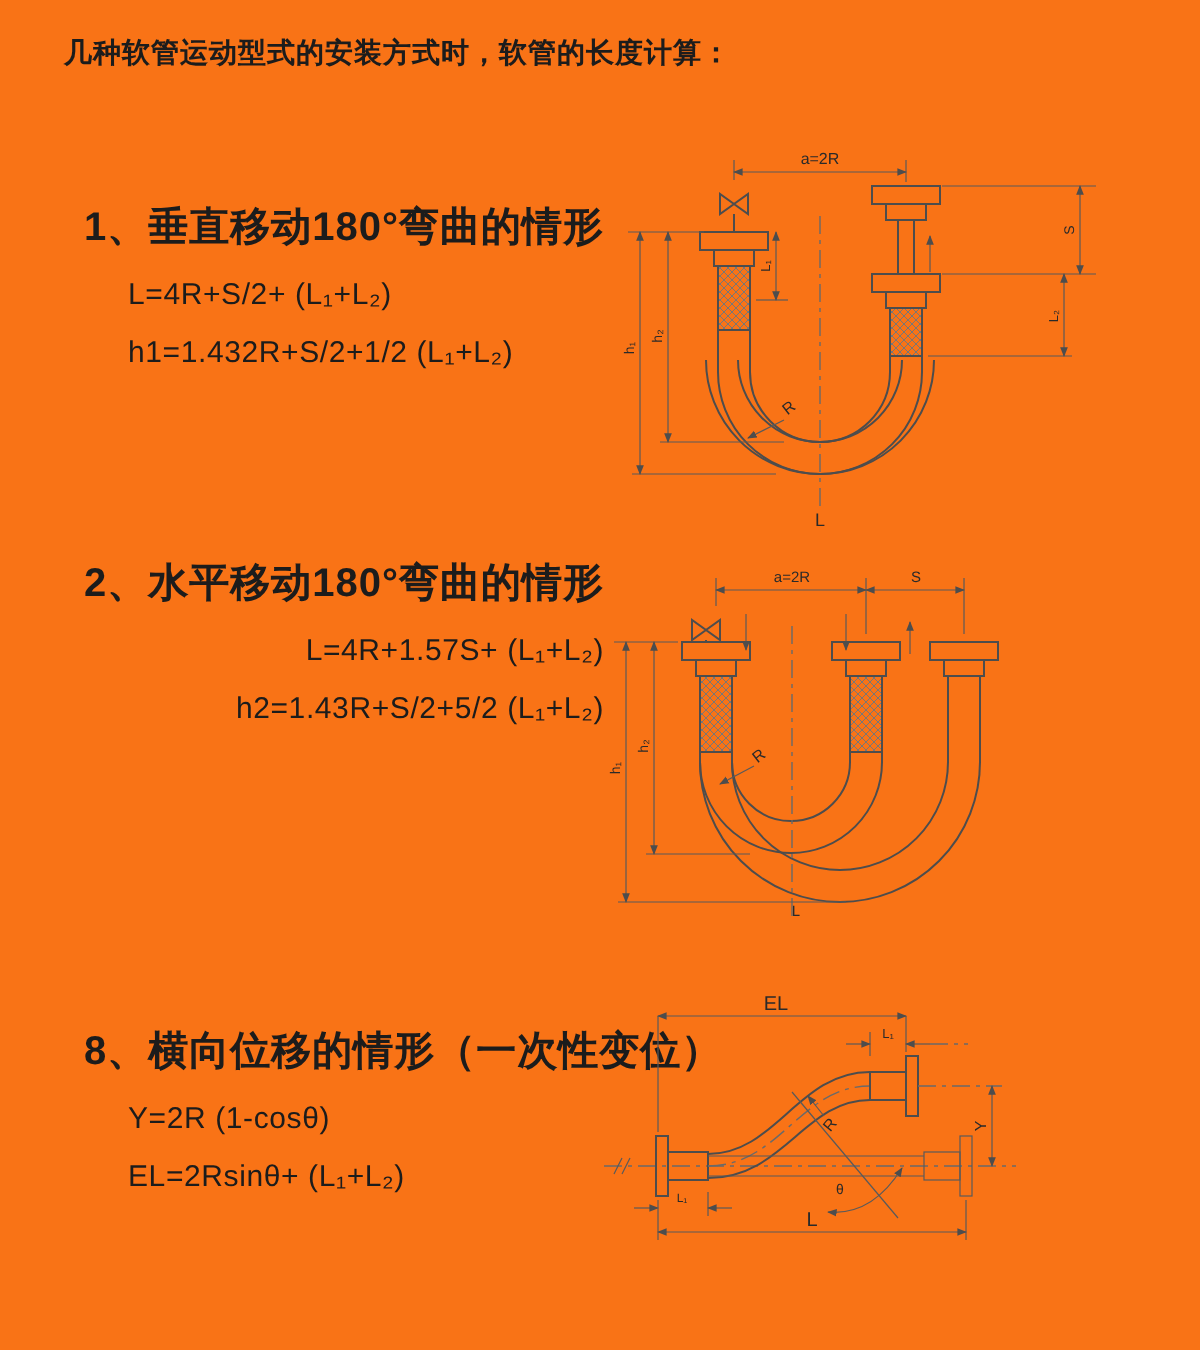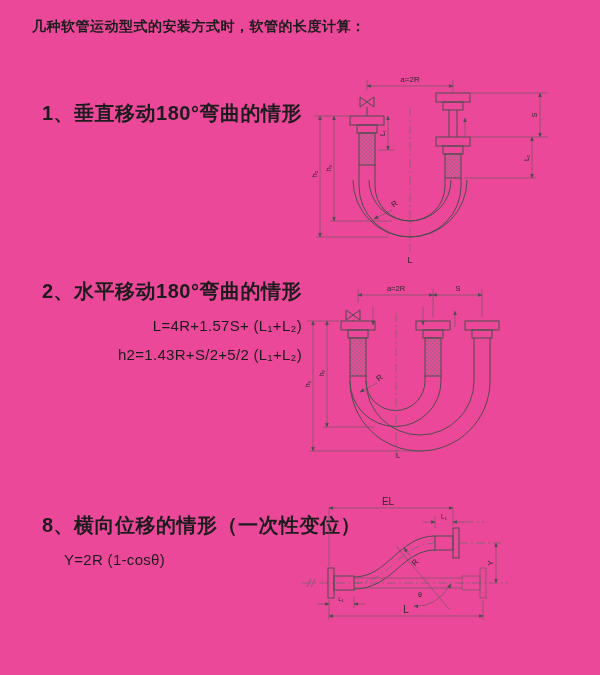--- a/index.html
+++ b/index.html
@@ -1,17 +1,17 @@
 <!DOCTYPE html>
 <html><head>
 <meta charset="utf-8">
 <style>
   html,body{margin:0;padding:0;background:#888;}
   #page{
-    position:relative;width:600px;height:675px;background:#ec4899;
+    position:relative;width:600px;height:675px;background:#f97316;
     font-family:"Liberation Sans","DejaVu Sans",sans-serif;color:#1c1c1c;
     overflow:hidden;margin:0 auto;
   }
   .title{position:absolute;left:32px;top:18px;font-size:14px;font-weight:bold;letter-spacing:.5px;}
   .section{position:absolute;left:42px;}
   .section h3{margin:0 0 12px 0;font-size:20px;font-weight:bold;letter-spacing:.5px;}
   .section p.formula{margin:0 0 12px 22px;font-size:15px;font-weight:400;letter-spacing:.3px;white-space:pre;}
   #sec1{top:100px;} #sec2{top:278px;text-align:right;} #sec3{top:512px;}
   .diag{position:absolute;}
   #diag1{left:308px;top:66px;} #diag2{left:303px;top:281px;} #diag3{left:296px;top:496px;}
@@ -24,31 +24,34 @@
 </style>
 </head>
 <body>
 
 <div id="page">
 
   <div class="title">几种软管运动型式的安装方式时，软管的长度计算：</div>
 
   <div class="section" id="sec1">
     <h3>1、垂直移动180°弯曲的情形</h3>
+    <p class="formula">L=4R+S/2+ (L₁+L₂)</p>
+    <p class="formula">h1=1.432R+S/2+1/2 (L₁+L₂)</p>
   </div>
 
   <div class="section" id="sec2">
     <h3>2、水平移动180°弯曲的情形</h3>
     <p class="formula">L=4R+1.57S+ (L₁+L₂)</p>
     <p class="formula">h2=1.43R+S/2+5/2 (L₁+L₂)</p>
   </div>
 
   <div class="section" id="sec3">
     <h3>8、横向位移的情形（一次性变位）</h3>
     <p class="formula">Y=2R (1-cosθ)</p>
+    <p class="formula">EL=2Rsinθ+ (L₁+L₂)</p>
   </div>
 
   <div class="diag" id="diag1">
     <svg width="258" height="200" viewBox="0 0 258 200">
       <defs>
         <marker id="ar1" viewBox="0 0 10 10" refX="9" refY="5" markerWidth="8" markerHeight="8" orient="auto-start-reverse">
           <path d="M0,1 L10,5 L0,9 z" fill="#4d4d4d"></path>
         </marker>
         <pattern id="ht1" width="4" height="4" patternUnits="userSpaceOnUse">
           <path d="M0,4 L4,0 M0,0 L4,4" stroke="#777" stroke-width="0.5"></path>

